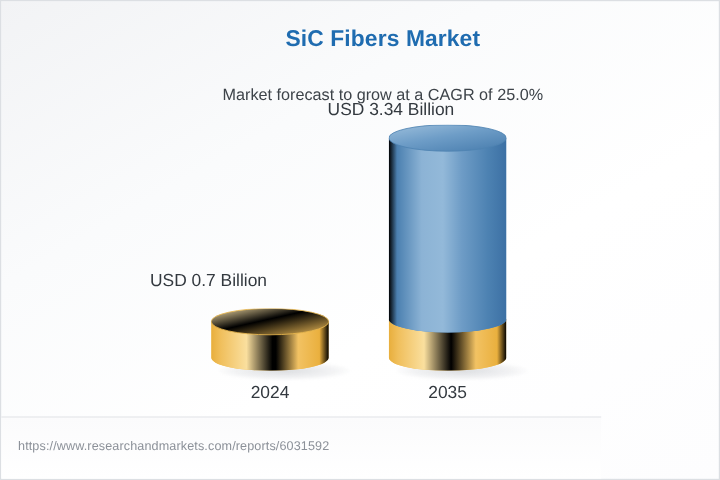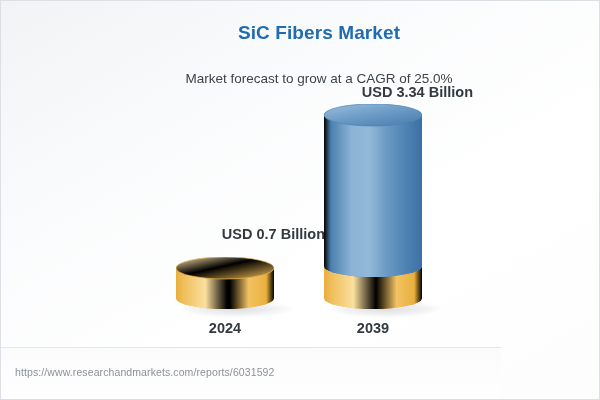--- a/index.html
+++ b/index.html
@@ -60,38 +60,38 @@
   }
   .bar-group.g2024 { left: 175px; width: 98px; }
   .bar-group.g2031 { left: 323px; width: 98px; }
 
   
   .value-label {
     position: absolute;
     width: 200px;
     left: 50%;
     margin-left: -100px;
-    text-align: right;
+    text-align: left;
     font-size: 14.5px;
-    font-weight: bold;
+    font-weight: normal;
     color: #33393f;
     white-space: nowrap;
   }
   .g2024 .value-label { bottom: 107px; }
   .g2031 .value-label { bottom: 249px; }
 
   
   .cat-label {
     position: absolute;
     width: 200px;
     left: 50%;
     margin-left: -100px;
     text-align: center;
     font-size: 14.5px;
-    font-weight: bold;
+    font-weight: normal;
     color: #33393f;
     bottom: 13px;
   }
 
   
   .cylinder {
     position: absolute;
     left: 0;
     width: 98px;
     bottom: 40px;
@@ -233,21 +233,21 @@
           <path d="M0,162 L0,194 A49,11 0 0 0 98,194 L98,162 Z" fill="#f3c462"></path>
           <path d="M0,162 L0,194 A49,11 0 0 0 98,194 L98,162 Z" fill="url(#yBody2)"></path>
 
           <path d="M0,11 L0,162 A49,11 0 0 0 98,162 L98,11 Z" fill="#5b8fc0"></path>
           <path d="M0,11 L0,162 A49,11 0 0 0 98,162 L98,11 Z" fill="url(#bBody)"></path>
 
           <ellipse cx="49" cy="11" rx="49" ry="11" fill="url(#bTop)"></ellipse>
           <ellipse cx="49" cy="11" rx="49" ry="11" fill="none" stroke="#4f83b2" stroke-width="0.7"></ellipse>
         </svg>
       </div>
-      <div class="cat-label">2039</div>
+      <div class="cat-label">2035</div>
     </div>
 
   </div>
 
   <div class="footer">
     <div class="footer-url">https://www.researchandmarkets.com/reports/6031592</div>
   </div>
 
 </div>
 

